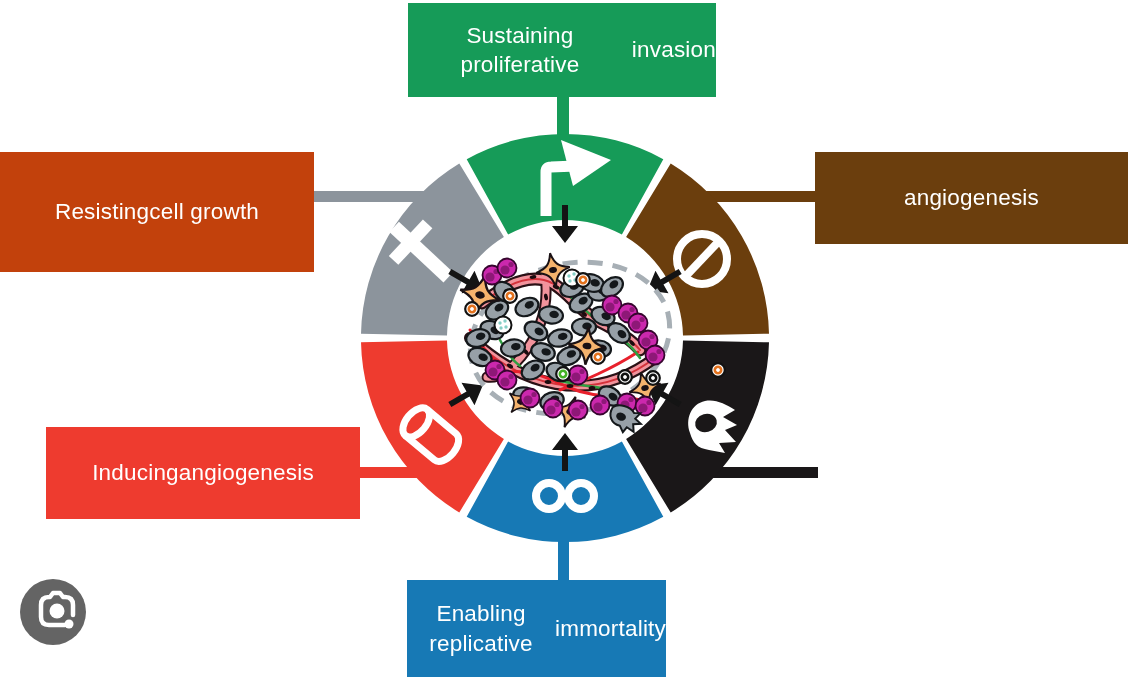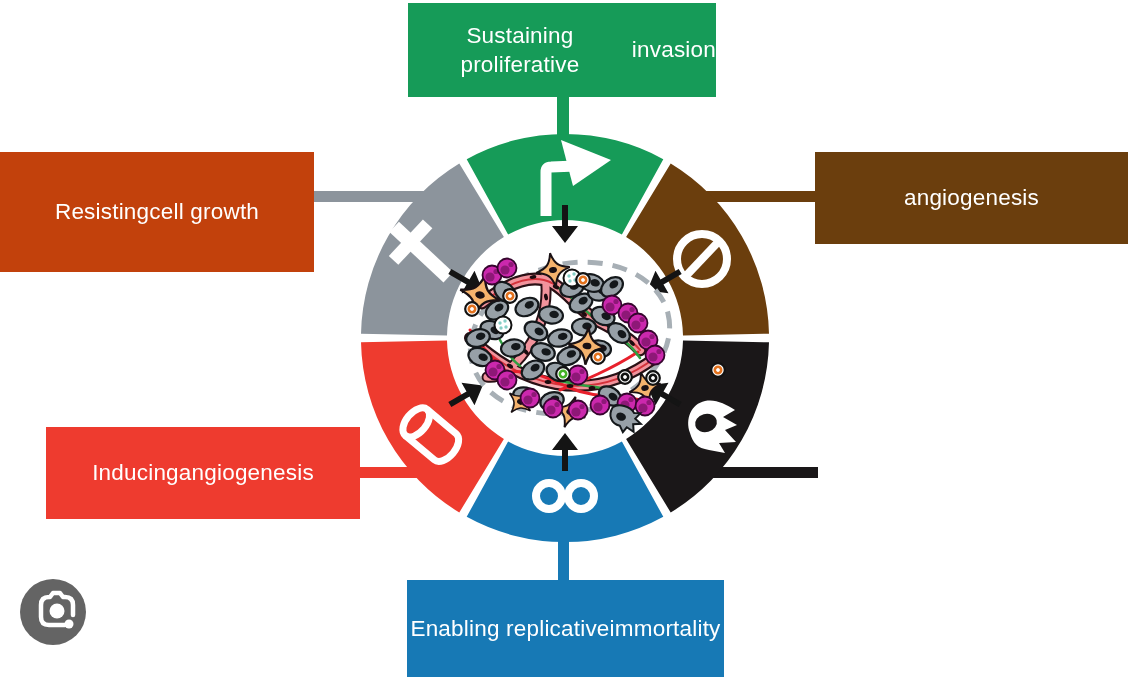--- a/index.html
+++ b/index.html
@@ -378,21 +378,21 @@
     </g>
   </svg>
 
   <div class="hbox" style="left: 408px; top: 3px; width: 308px; height: 94px; background: rgb(22, 155, 88);">
     <span>Sustaining proliferative</span>
     <span>invasion</span>
   </div>
   <div class="hbox" style="left: 815px; top: 152px; width: 313px; height: 92px; background: rgb(107, 62, 13);">
     <span>angiogenesis</span>
   </div>
-  <div class="hbox" style="left: 407px; top: 580px; width: 317px; height: 97px; background: rgb(23, 121, 181);">
+  <div class="hbox" style="left: 407px; top: 580px; width: 259px; height: 97px; background: rgb(23, 121, 181);">
     <span>Enabling replicative</span>
     <span>immortality</span>
   </div>
   <div class="hbox" style="left: 0px; top: 427px; width: 314px; height: 92px; background: rgb(238, 59, 47); margin-left: 46px;">
     <span>Inducing</span>
     <span>angiogenesis</span>
   </div>
   <div class="hbox" style="left: 0px; top: 152px; width: 314px; height: 120px; background: #c2410c;">
     <span>Resisting</span>
     <span>cell growth</span>

